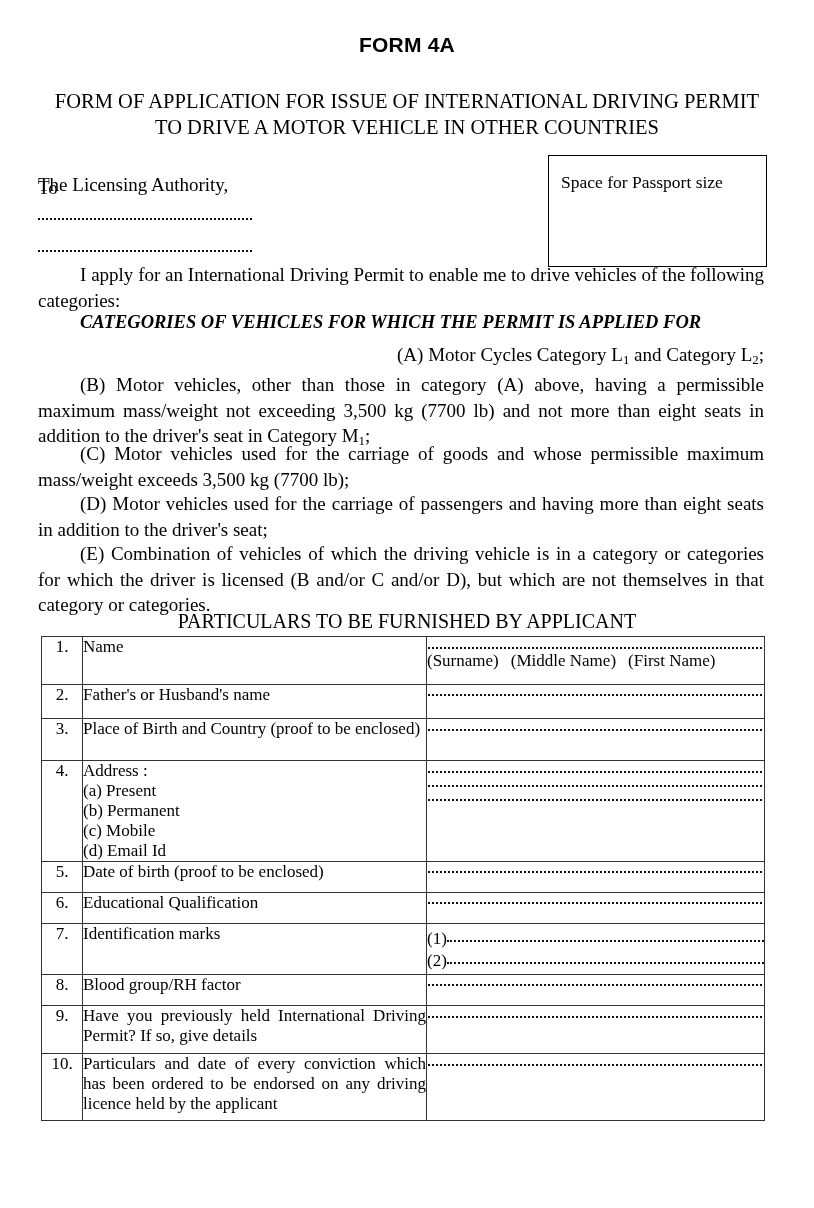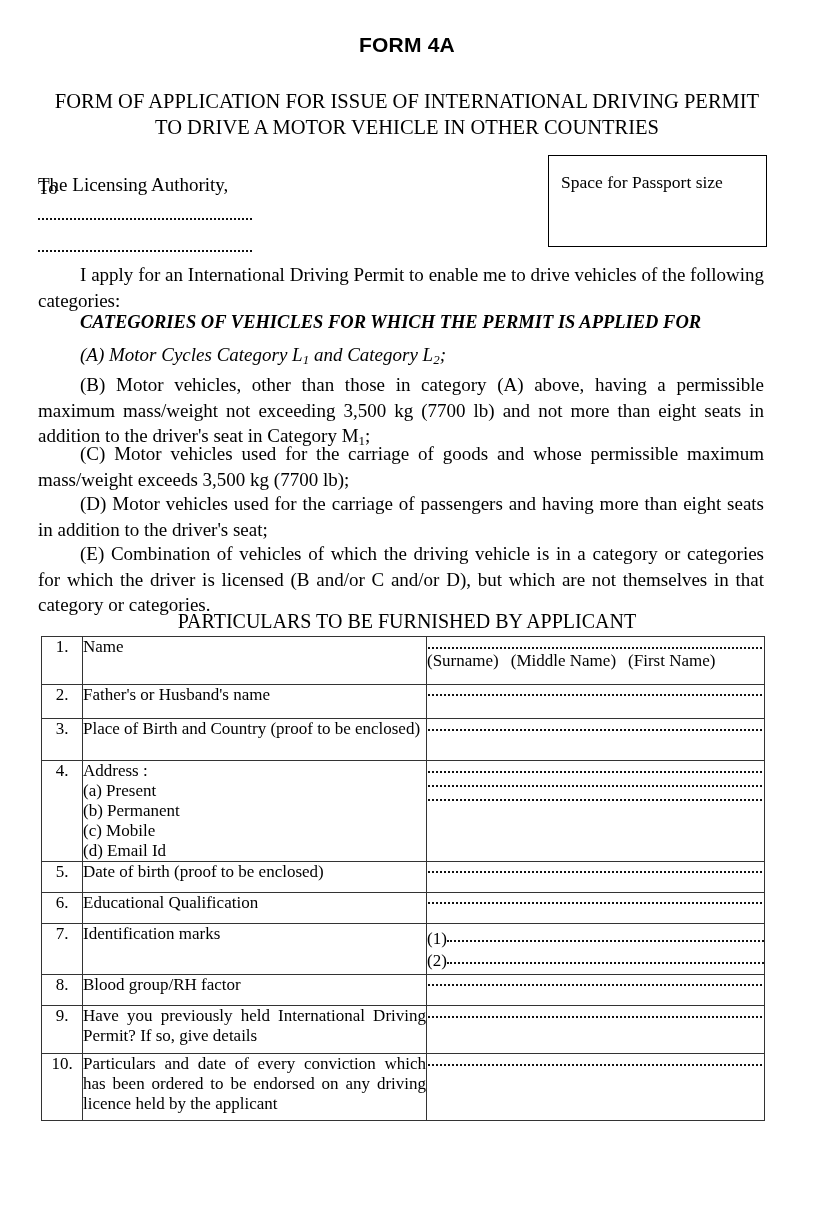--- a/index.html
+++ b/index.html
@@ -71,42 +71,42 @@
   }
   .dot-1 { top: 218px; }
   .dot-2 { top: 250px; }
 
   
   .passport-box {
     position: absolute;
     left: 548px;
     top: 155px;
     width: 219px;
-    height: 92px;
+    height: 112px;
     border: 1.6px solid #000;
     box-sizing: border-box;
     padding: 12px 12px 0 12px;
     font-size: 17.5px;
     line-height: 28px;
   }
   .passport-box .l1 { display: block; text-align: left; }
   .passport-box .l2 { display: block; text-align: right; }
 
   
   .para {
     position: absolute;
     left: 38px;
     width: 726px;
     font-size: 19px;
     line-height: 25.5px;
     text-align: justify;
     text-indent: 42px;
     text-justify: inter-word;
   }
-  .para.nojust { text-align: left; font-style: italic; }
+  .para.nojust { text-align: right; }
 
   .p-apply  { top: 262px; }
   .cat-head {
     position: absolute;
     left: 38px;
     width: 726px;
     top: 312px;
     font-size: 18.5px;
     font-weight: bold;
     font-style: italic;

